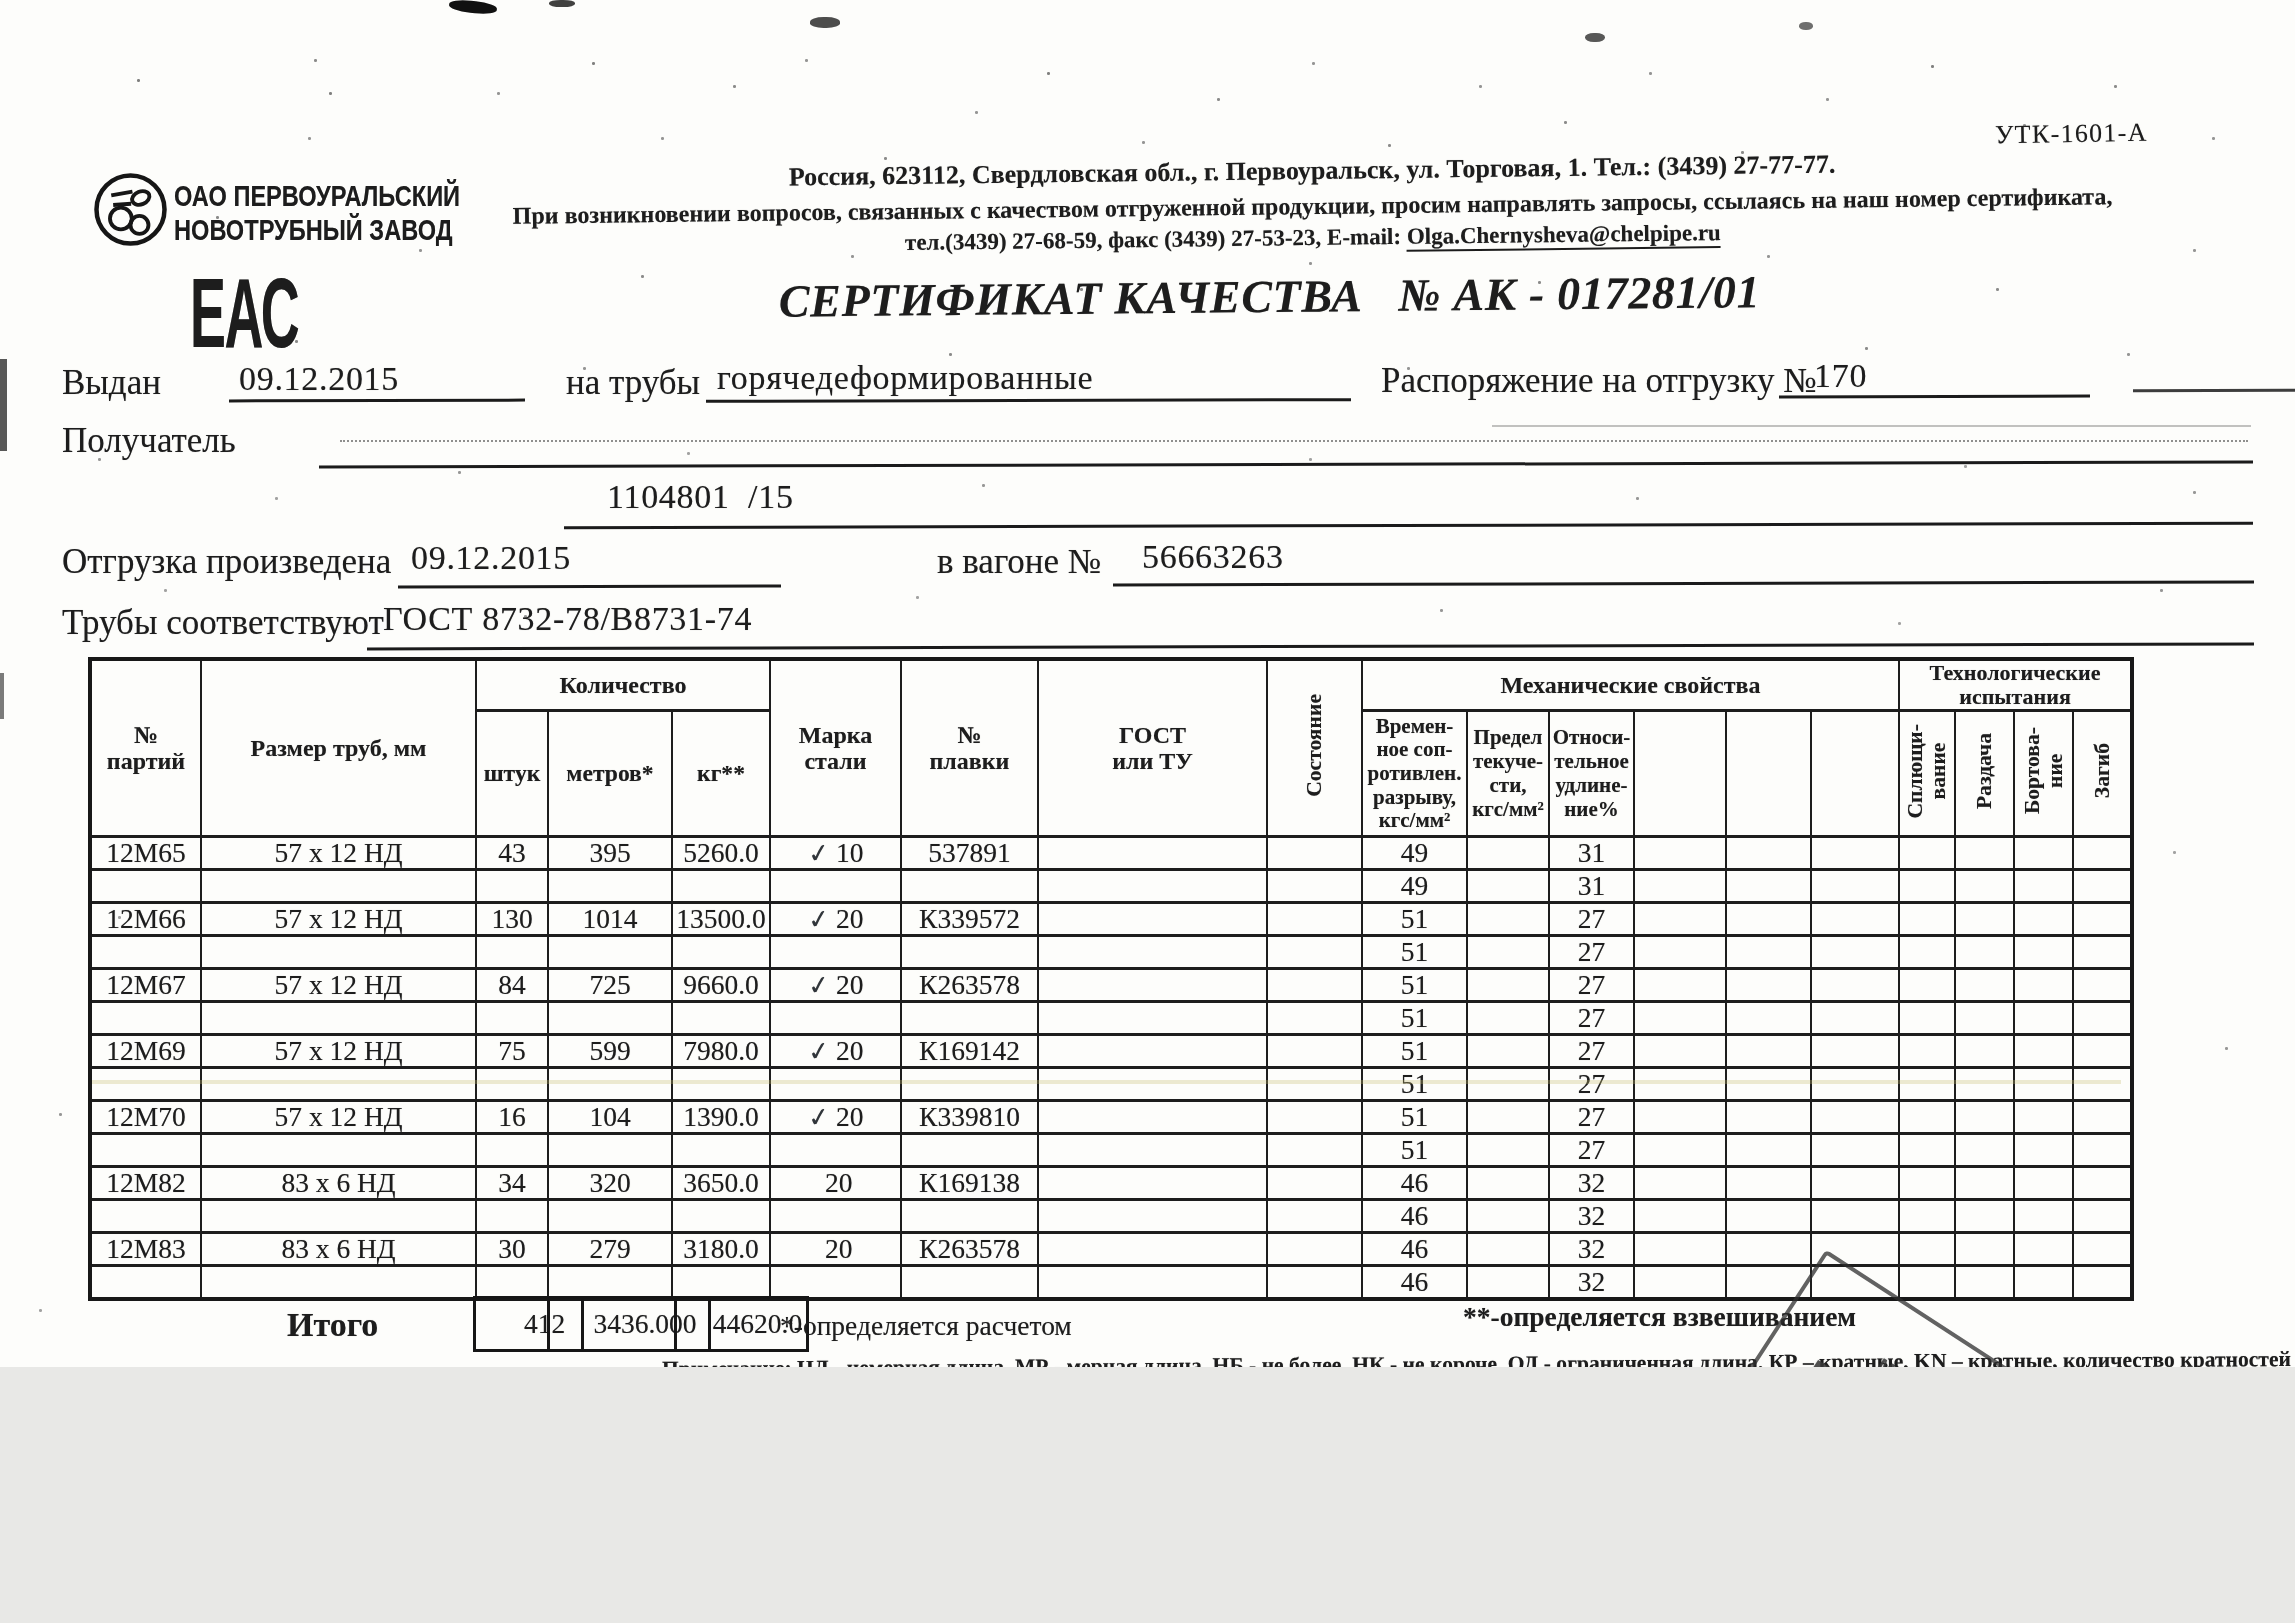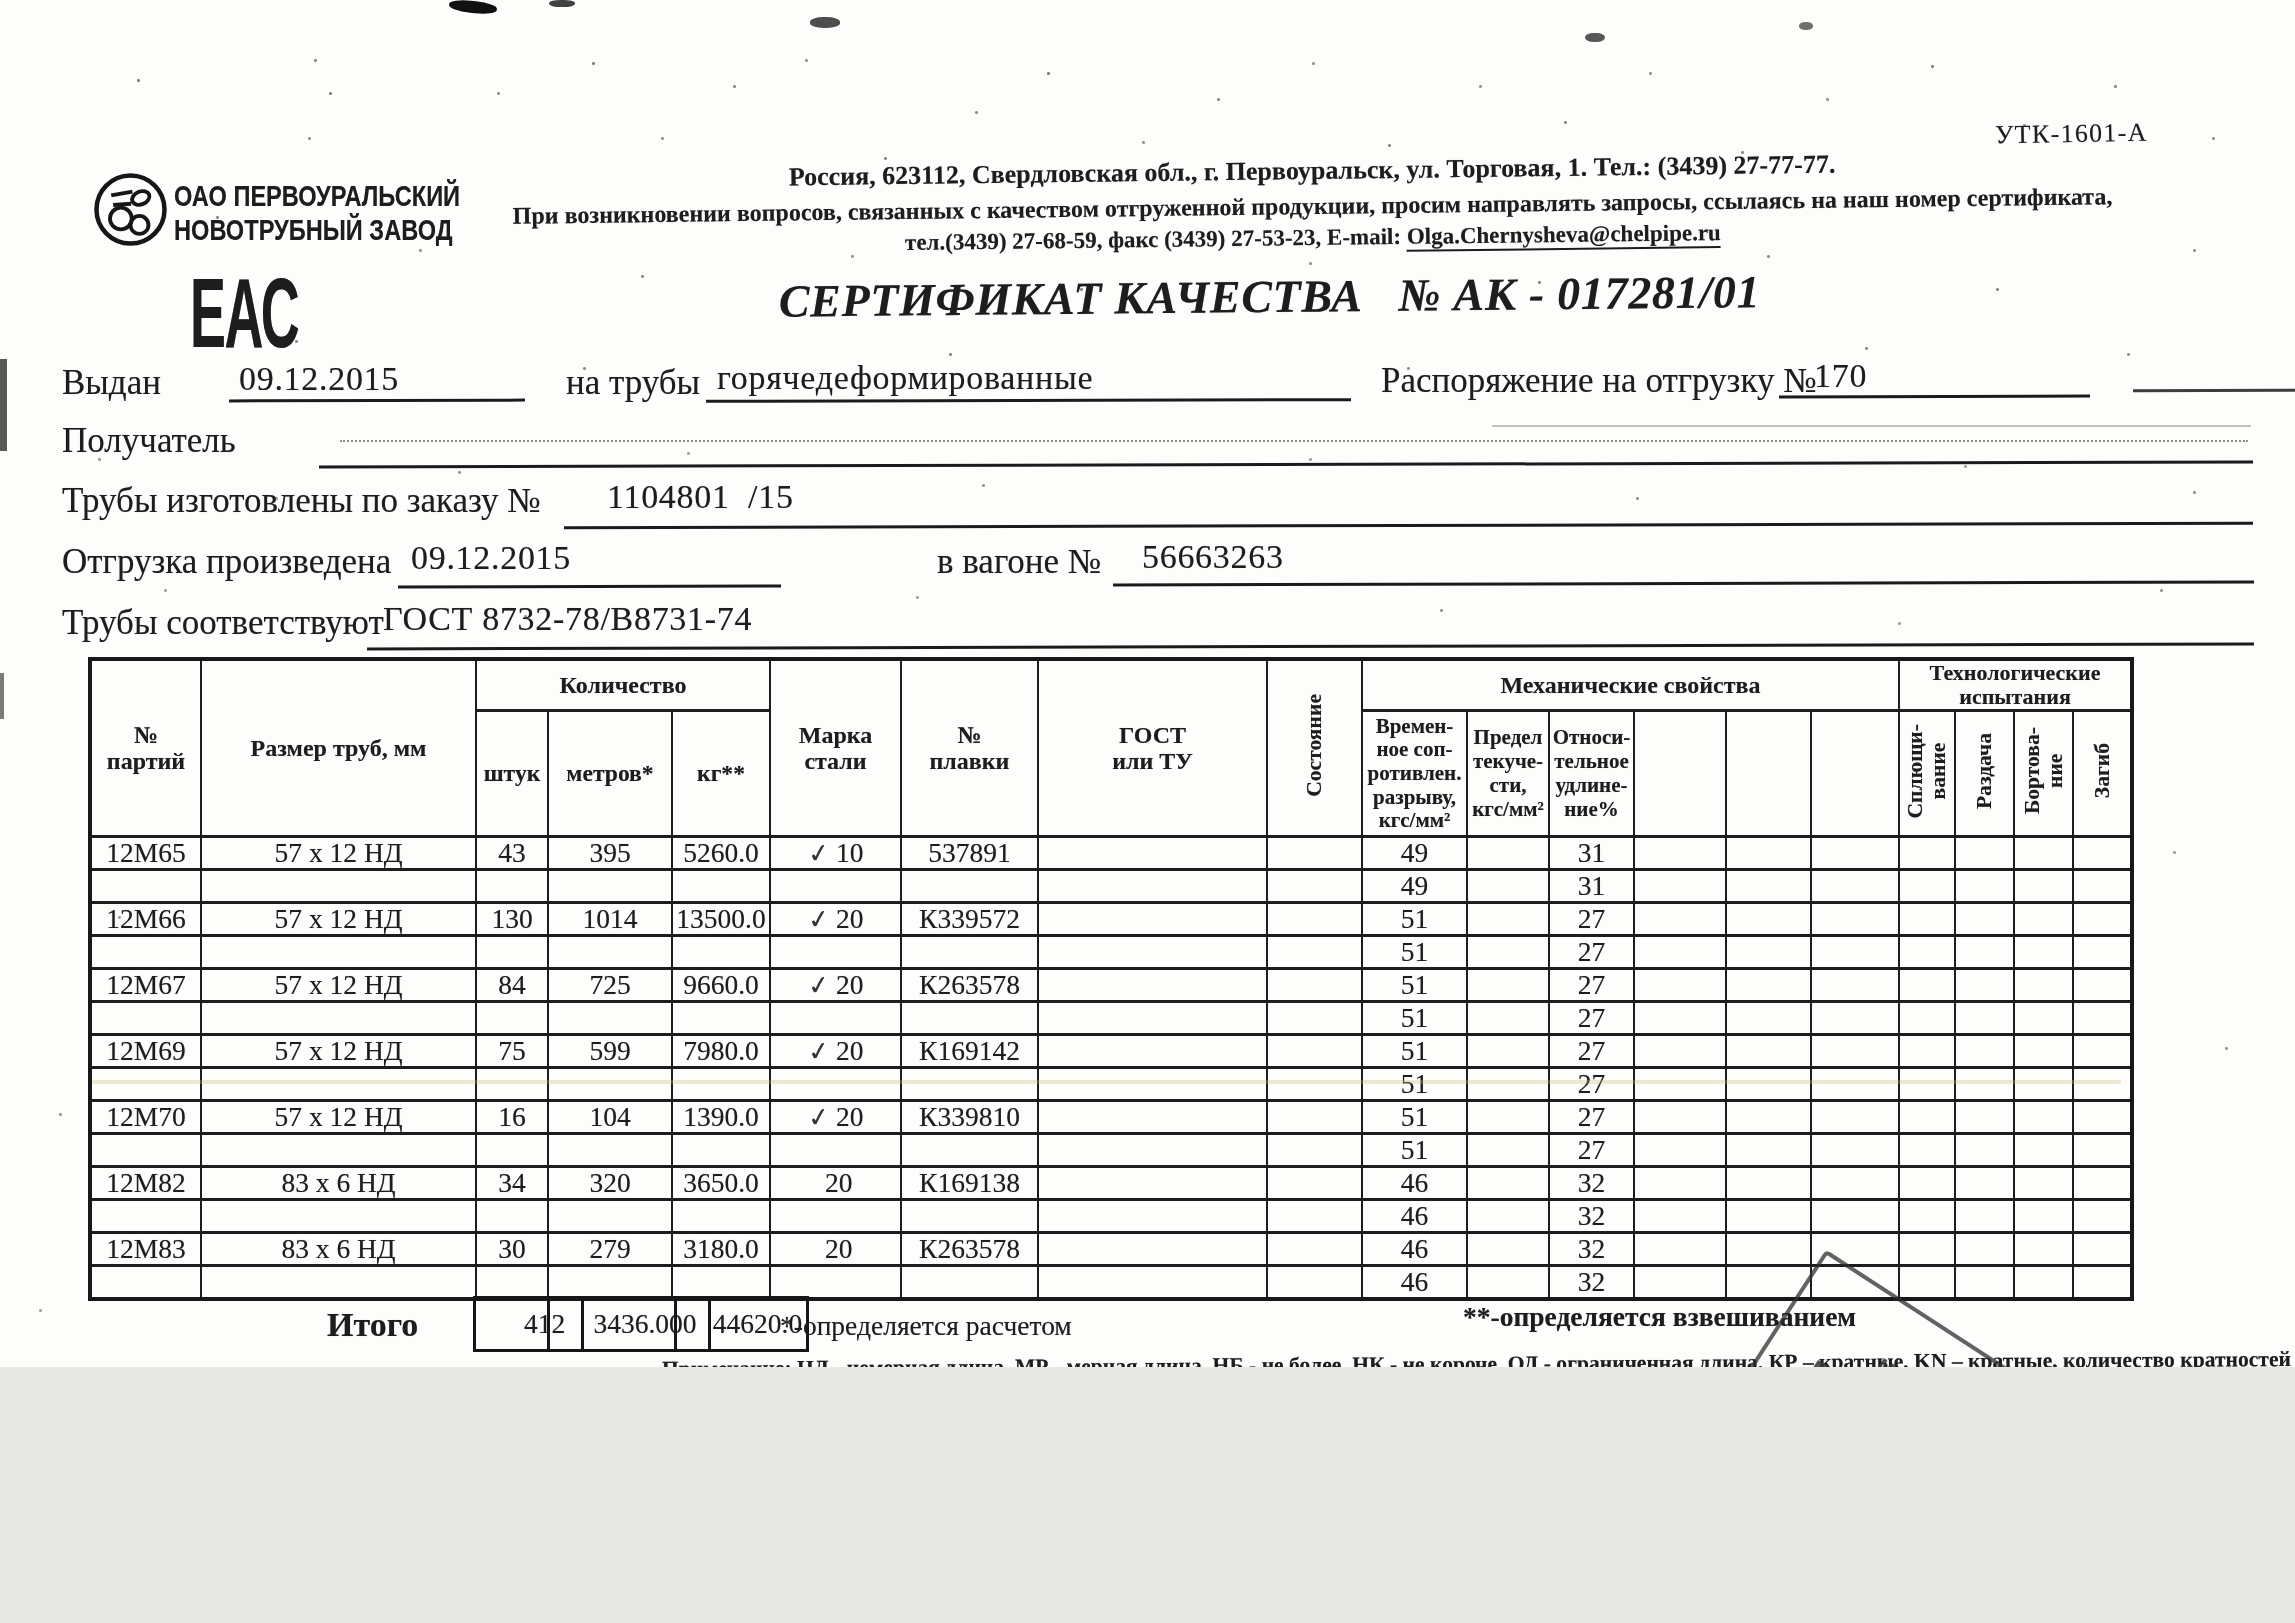--- a/index.html
+++ b/index.html
@@ -38,21 +38,21 @@
   #cert-table thead tr.sub th{height:123px;}
   #cert-table thead th.small{font-size:21px;line-height:1.13;}
   #cert-table tbody td{height:29.5px;font-size:27.5px;line-height:30px;white-space:nowrap;}
   .vert{writing-mode:vertical-rl;transform:rotate(180deg);display:inline-block;font-size:21.6px;
         line-height:1.05;white-space:pre-line;font-weight:bold;}
   .check{display:inline-block;font-family:"DejaVu Sans",sans-serif;font-size:26px;color:#30353a;
         transform:rotate(-8deg);margin-right:6.5px;}
   
   .tbox{position:absolute;border:3.9px solid #161616;display:flex;align-items:center;justify-content:center;
         font-size:27.5px;padding-left:32px;}
-  #total-label{left:287px;top:1306px;font-size:34px;font-weight:bold;margin-left:40px;}
+  #total-label{left:287px;top:1306px;font-size:34px;font-weight:bold;}
   #footnote1{left:780px;top:1310px;font-size:27.5px;font-weight:normal;}
   #footnote2{left:1463px;top:1301px;font-size:27.5px;font-weight:bold;}
   #note-line{left:662px;top:1352px;font-size:21.6px;font-weight:bold;white-space:nowrap;transform:rotate(-.35deg);}
   
   #stamp{left:1728px;top:1347px;width:419px;height:225px;border:4.6px solid rgba(46,46,46,.85);
         border-radius:5.2px;transform:rotate(33deg);display:flex;flex-direction:column;align-items:center;
         justify-content:center;color:#383838;opacity:.88;text-shadow:0 0 1.3px rgba(60,60,60,.5);
         font-family:"Liberation Sans",sans-serif;}
   #stamp .top{font-size:19.6px;font-weight:bold;letter-spacing:3.3px;margin-bottom:10.5px;}
   #stamp .big{font-size:38px;font-weight:bold;margin-bottom:6.5px;}
@@ -128,21 +128,20 @@
   <div class="abs ink fvalue" style="left:1814px;top:357px">170</div>
   <div class="uline" style="left:229px;top:399px;width:296px"></div>
   <div class="uline" style="left:706px;top:399px;width:645px"></div>
   <div class="uline" style="left:1779px;top:395px;width:311px"></div>
   <div class="uline thin" style="left:2133px;top:389px;width:162px"></div>
 
   <div class="abs ink flabel" style="left:62px;top:421px">Получатель</div>
   <div class="dotline" style="left:340px;top:440px;width:1908px"></div>
   <div class="uline" style="left:319px;top:463px;width:1934px"></div>
 
-  <div class="abs ink flabel" style="left:62px;top:481px">Трубы изготовлены по заказу №</div>
   <div class="abs ink fvalue" style="left:607px;top:478px">1104801  /15</div>
   <div class="uline" style="left:564px;top:524px;width:1689px"></div>
 
   <div class="abs ink flabel" style="left:62px;top:542px">Отгрузка произведена</div>
   <div class="abs ink fvalue" style="left:411px;top:539px">09.12.2015</div>
   <div class="abs ink flabel" style="left:937px;top:542px">в вагоне №</div>
   <div class="abs ink fvalue" style="left:1142px;top:538px">56663263</div>
   <div class="uline" style="left:398px;top:585px;width:383px"></div>
   <div class="uline" style="left:1113px;top:582px;width:1141px"></div>
 

